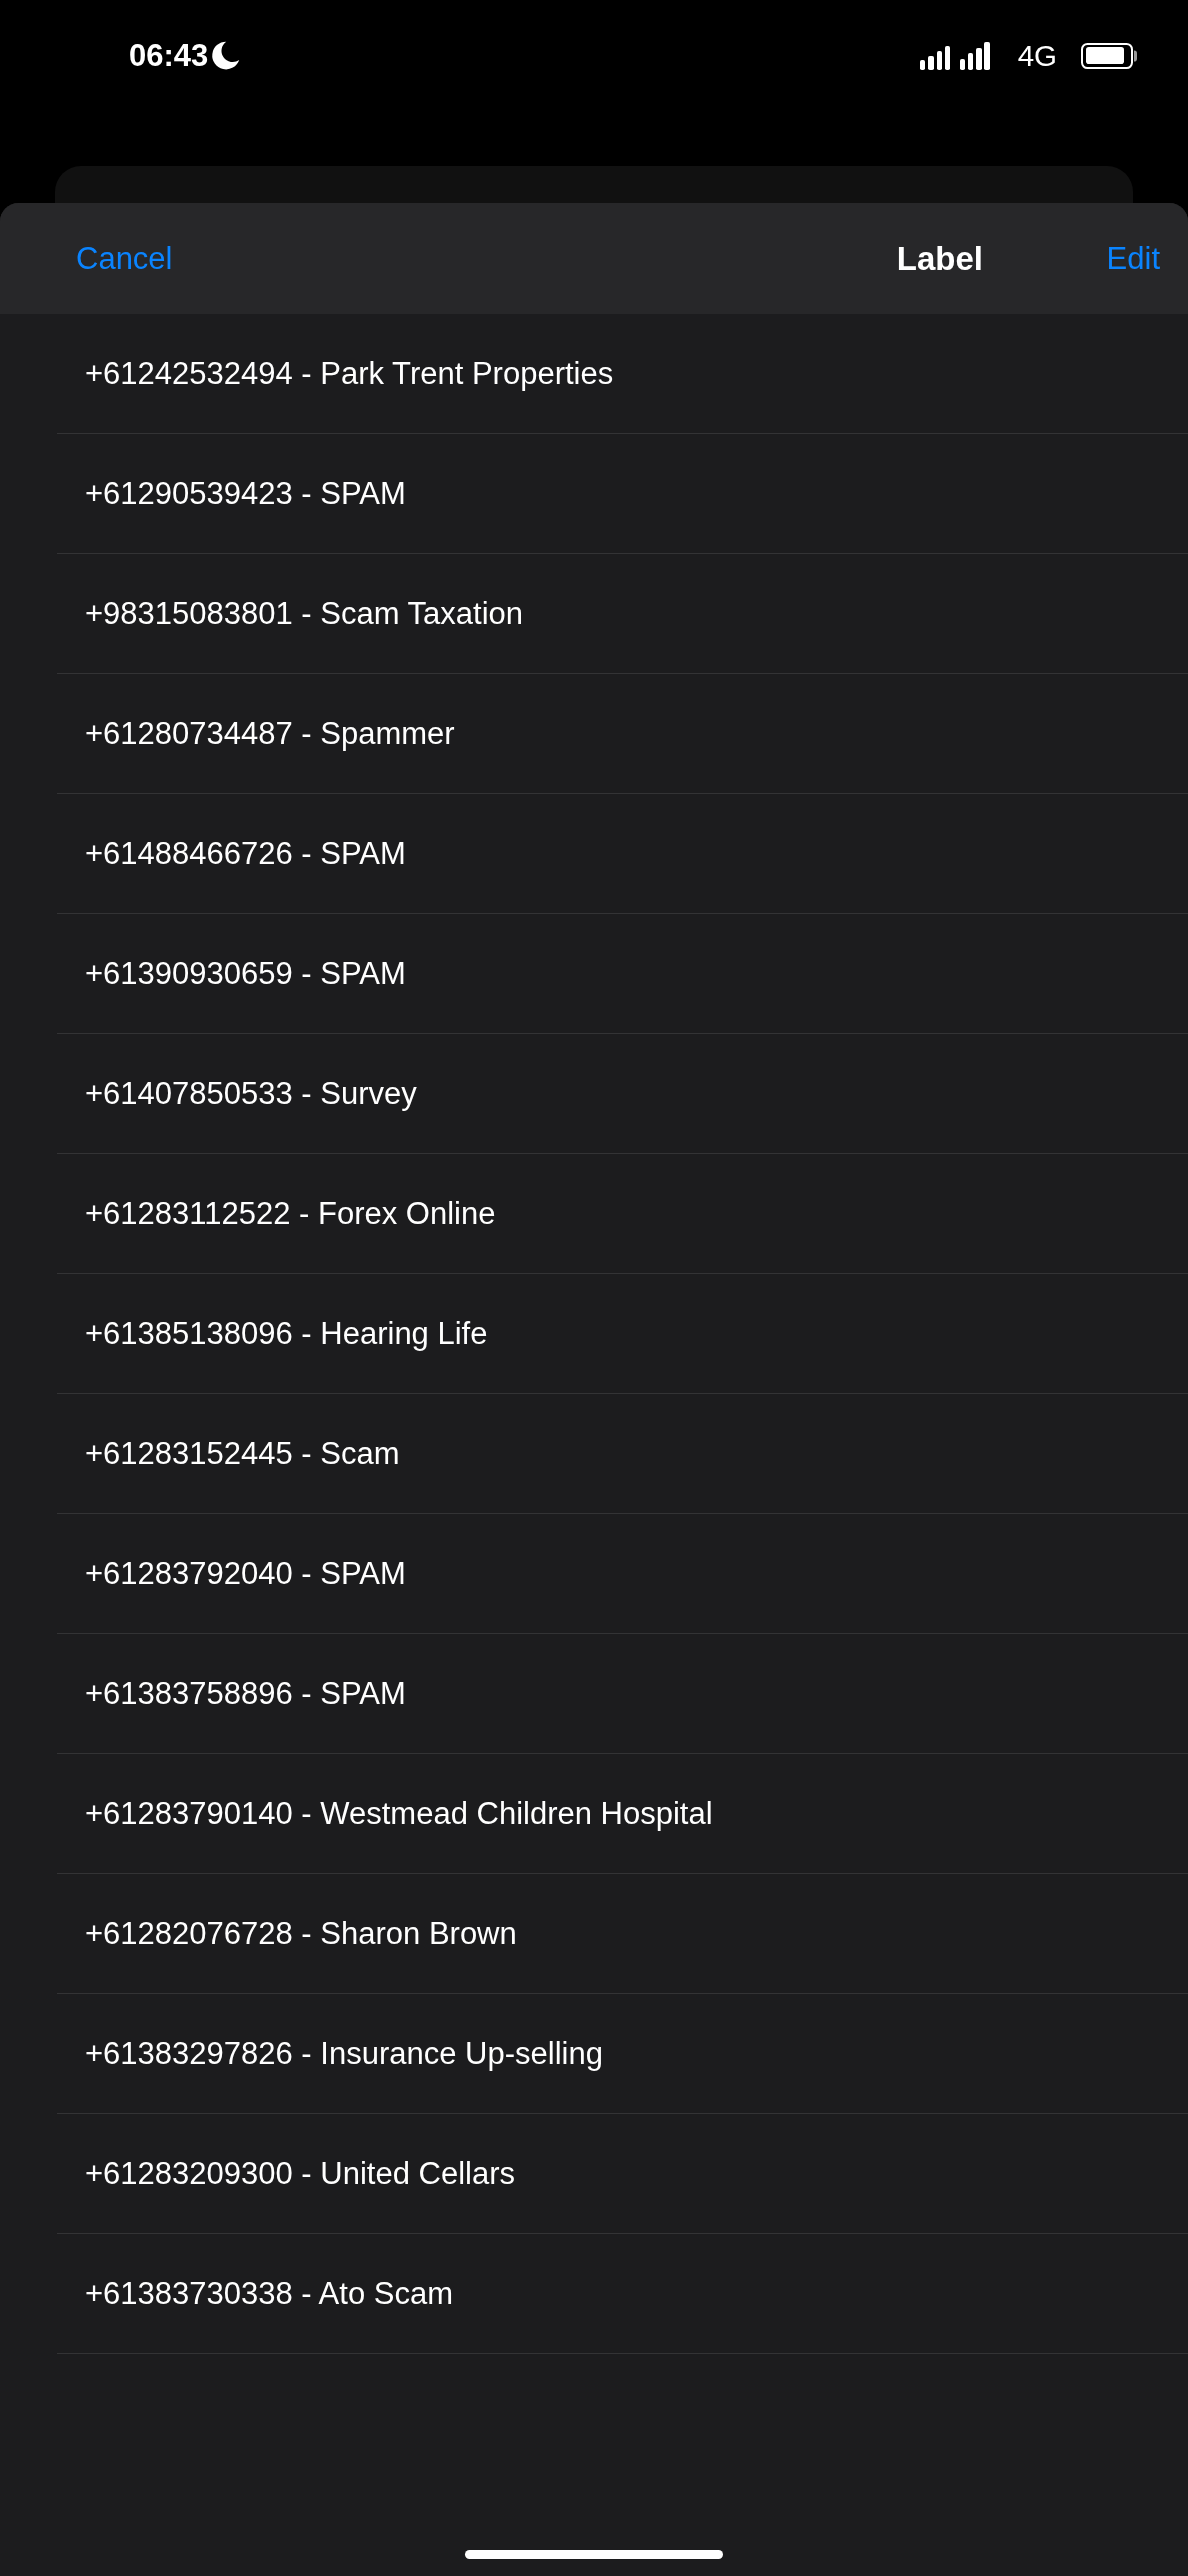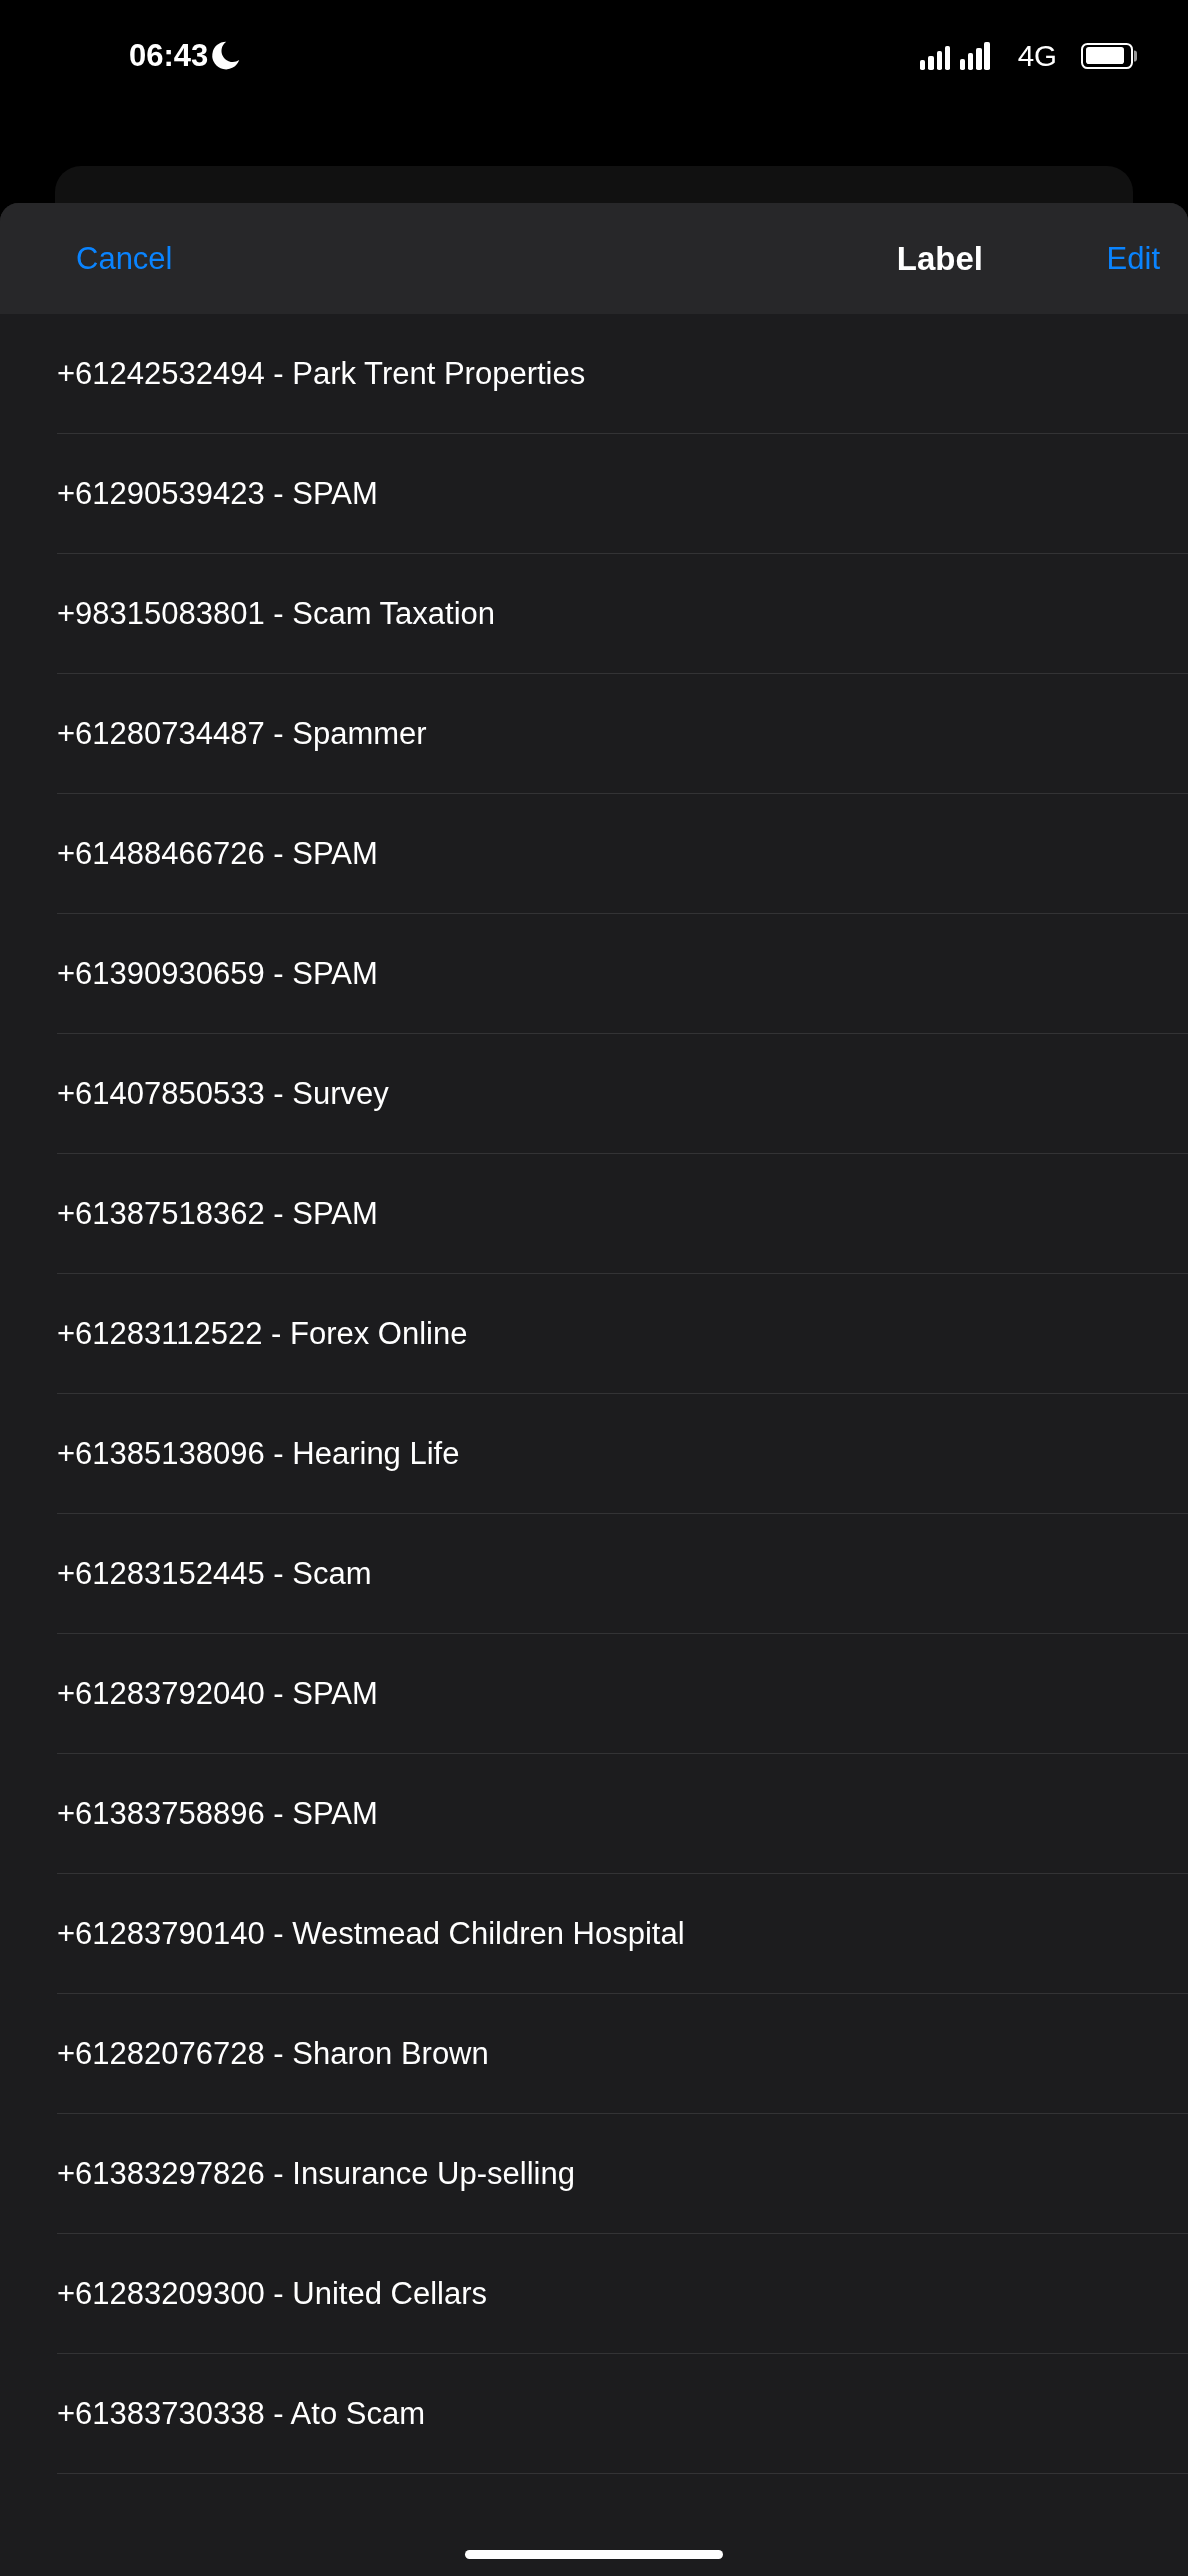--- a/index.html
+++ b/index.html
@@ -146,21 +146,21 @@
       padding-left: 28px;
       color: #ffffff;
       font-size: 31px;
       border-bottom: 0.9px solid #3a3a3c;
       margin-left: 28px;
       padding-left: 0;
       margin-left: 0;
       position: relative;
     }
     .list-row .content {
-      padding-left: 57px;
+      padding-left: 85px;
     }
     .list-row::after {
       content: "";
       position: absolute;
       left: 57px;
       right: 0;
       bottom: 0;
       height: 0.9px;
       background: #333335;
     }
@@ -236,23 +236,20 @@
       <div class="list-row">
         <div class="content">+61488466726 - SPAM</div>
       </div>
       <div class="list-row">
         <div class="content">+61390930659 - SPAM</div>
       </div>
       <div class="list-row">
         <div class="content">+61407850533 - Survey</div>
       </div>
       <div class="list-row">
-        <div class="content">+61387518362 - SPAM</div>
-      </div>
-      <div class="list-row">
         <div class="content">+61283112522 - Forex Online</div>
       </div>
       <div class="list-row">
         <div class="content">+61385138096 - Hearing Life</div>
       </div>
       <div class="list-row">
         <div class="content">+61283152445 - Scam</div>
       </div>
       <div class="list-row">
         <div class="content">+61283792040 - SPAM</div>

